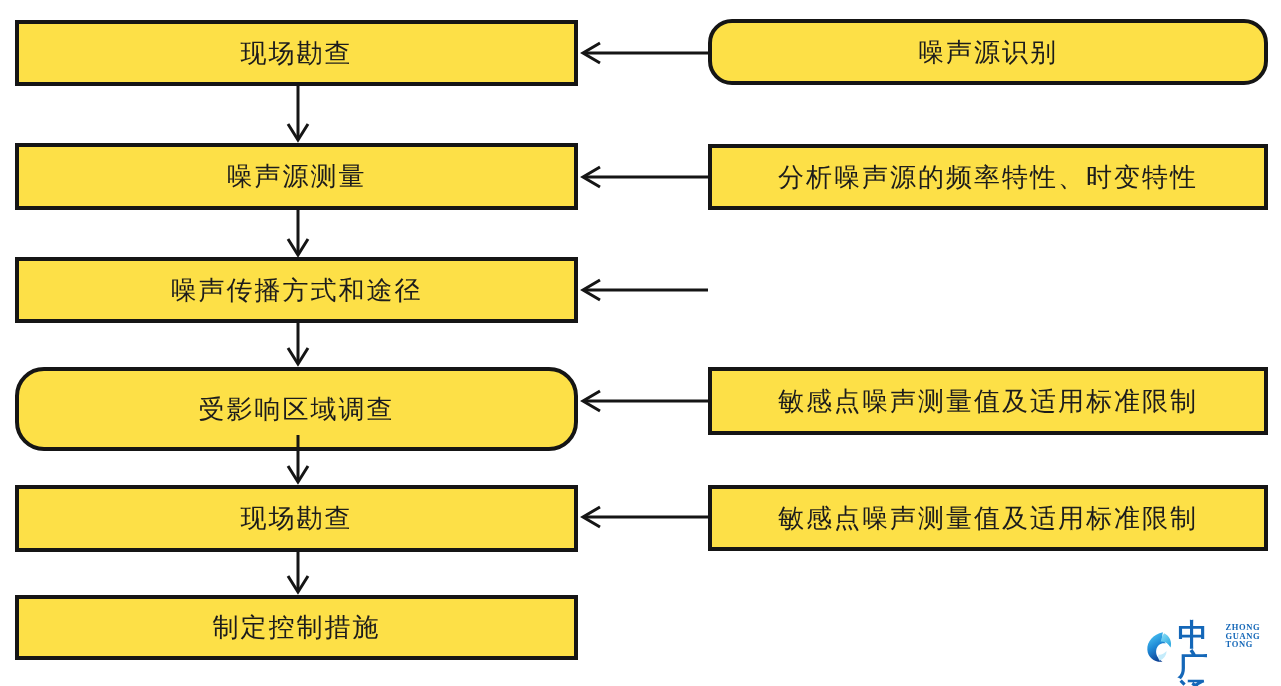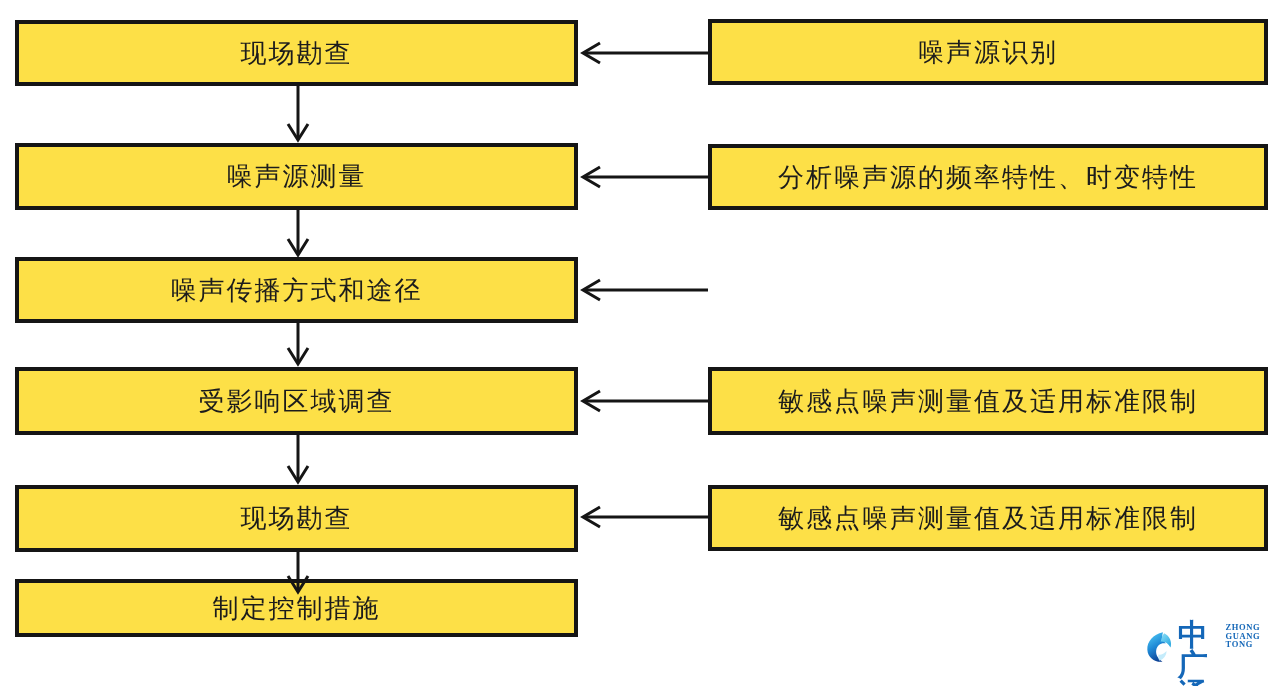--- a/index.html
+++ b/index.html
@@ -26,26 +26,26 @@
     font-size: 26px;
     letter-spacing: 2px;
     color: #1c1c1c;
     white-space: nowrap;
   }
   
   .l { left: 15px; width: 563px; }
   .l1 { top: 20px;  height: 66px; }
   .l2 { top: 143px; height: 67px; }
   .l3 { top: 257px; height: 66px; }
-  .l4 { top: 367px; height: 68px; }
+  .l4 { top: 367px; height: 84px; border-radius: 29px; }
   .l5 { top: 485px; height: 67px; }
-  .l6 { top: 579px; height: 58px; }
+  .l6 { top: 595px; height: 65px; }
   
   .r { left: 708px; width: 560px; }
-  .r1 { top: 19px;  height: 66px; }
+  .r1 { top: 19px;  height: 66px; border-radius: 24px; }
   .r2 { top: 144px; height: 66px; }
   .r3 { top: 257px; height: 66px; }
   .r4 { top: 367px; height: 68px; }
   .r5 { top: 485px; height: 66px; }
 
   #arrow-layer {
     position: absolute;
     left: 0; top: 0;
     width: 1281px;
     height: 686px;

